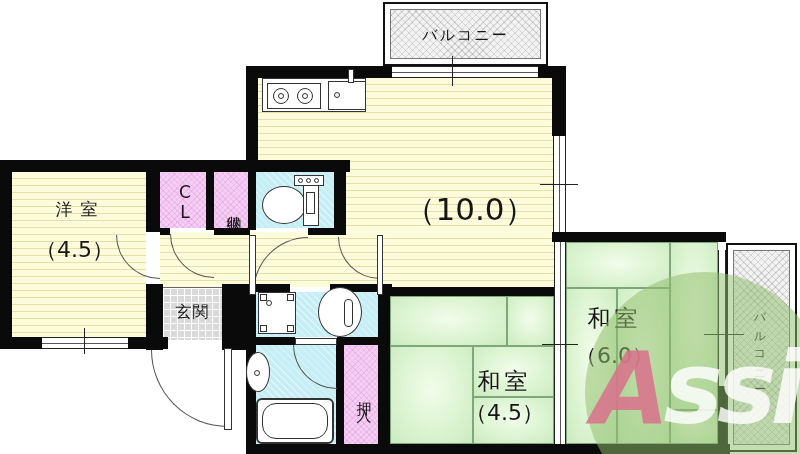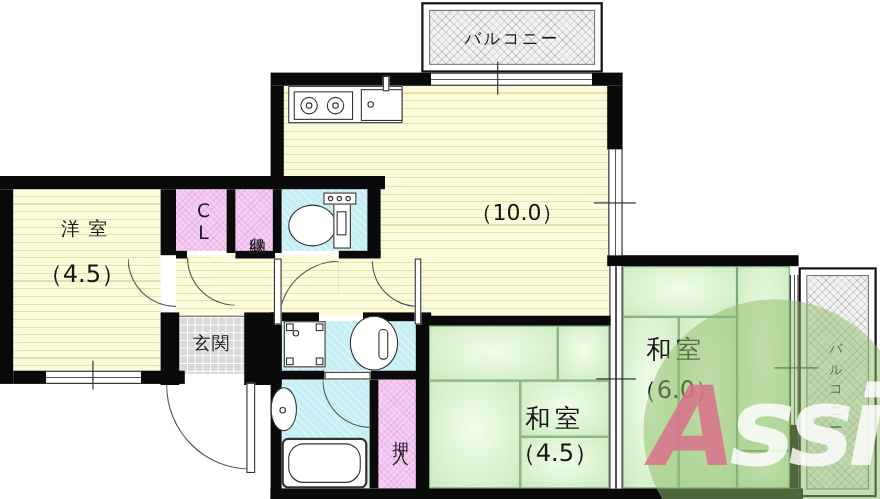--- a/index.html
+++ b/index.html
@@ -167,21 +167,21 @@
   <div class="arc arc-bl" style="left:293px;top:345px;width:44px;height:44px;"></div>
   <div class="leaf" style="left:295px;top:338px;width:42px;height:7px;"></div>
 
   <div class="tick" style="left:452px;top:56px;width:1px;height:30px;"></div>
   <div class="tick" style="left:540px;top:184px;width:38px;height:1px;"></div>
   <div class="tick" style="left:704px;top:334px;width:40px;height:1px;"></div>
   <div class="tick" style="left:84px;top:328px;width:1px;height:26px;"></div>
   <div class="tick" style="left:542px;top:344px;width:36px;height:1px;"></div>
 
   <div class="lbl" style="left:383px;top:27px;width:165px;font-size:15px;letter-spacing:2px;">バルコニー</div>
-  <div class="lbl" style="left:390px;top:182px;width:160px;font-size:20px;">（10.0）</div>
+  <div class="lbl" style="left:390px;top:192px;width:160px;font-size:31px;">（10.0）</div>
   <div class="lbl" style="left:18px;top:200px;width:125px;font-size:17px;letter-spacing:8px;">洋室</div>
   <div class="lbl" style="left:12px;top:238px;width:125px;font-size:22px;">（4.5）</div>
   <div class="lbl" style="left:562px;top:306px;width:105px;font-size:23px;letter-spacing:4px;">和室</div>
   <div class="lbl" style="left:557px;top:344px;width:115px;font-size:22px;">（6.0）</div>
   <div class="lbl" style="left:452px;top:369px;width:105px;font-size:23px;letter-spacing:4px;">和室</div>
   <div class="lbl" style="left:447px;top:401px;width:115px;font-size:22px;">（4.5）</div>
   <div class="lbl vtext" style="left:172px;top:177px;width:22px;height:50px;font-size:17px;">CL</div>
   <div class="lbl vtext" style="left:220px;top:180px;width:22px;height:48px;font-size:15px;">収納</div>
   <div class="lbl vtext" style="left:350px;top:355px;width:22px;height:80px;font-size:15px;letter-spacing:6px;">押入</div>
   <div class="lbl" style="left:163px;top:303px;width:59px;font-size:16px;letter-spacing:1px;">玄関</div>

